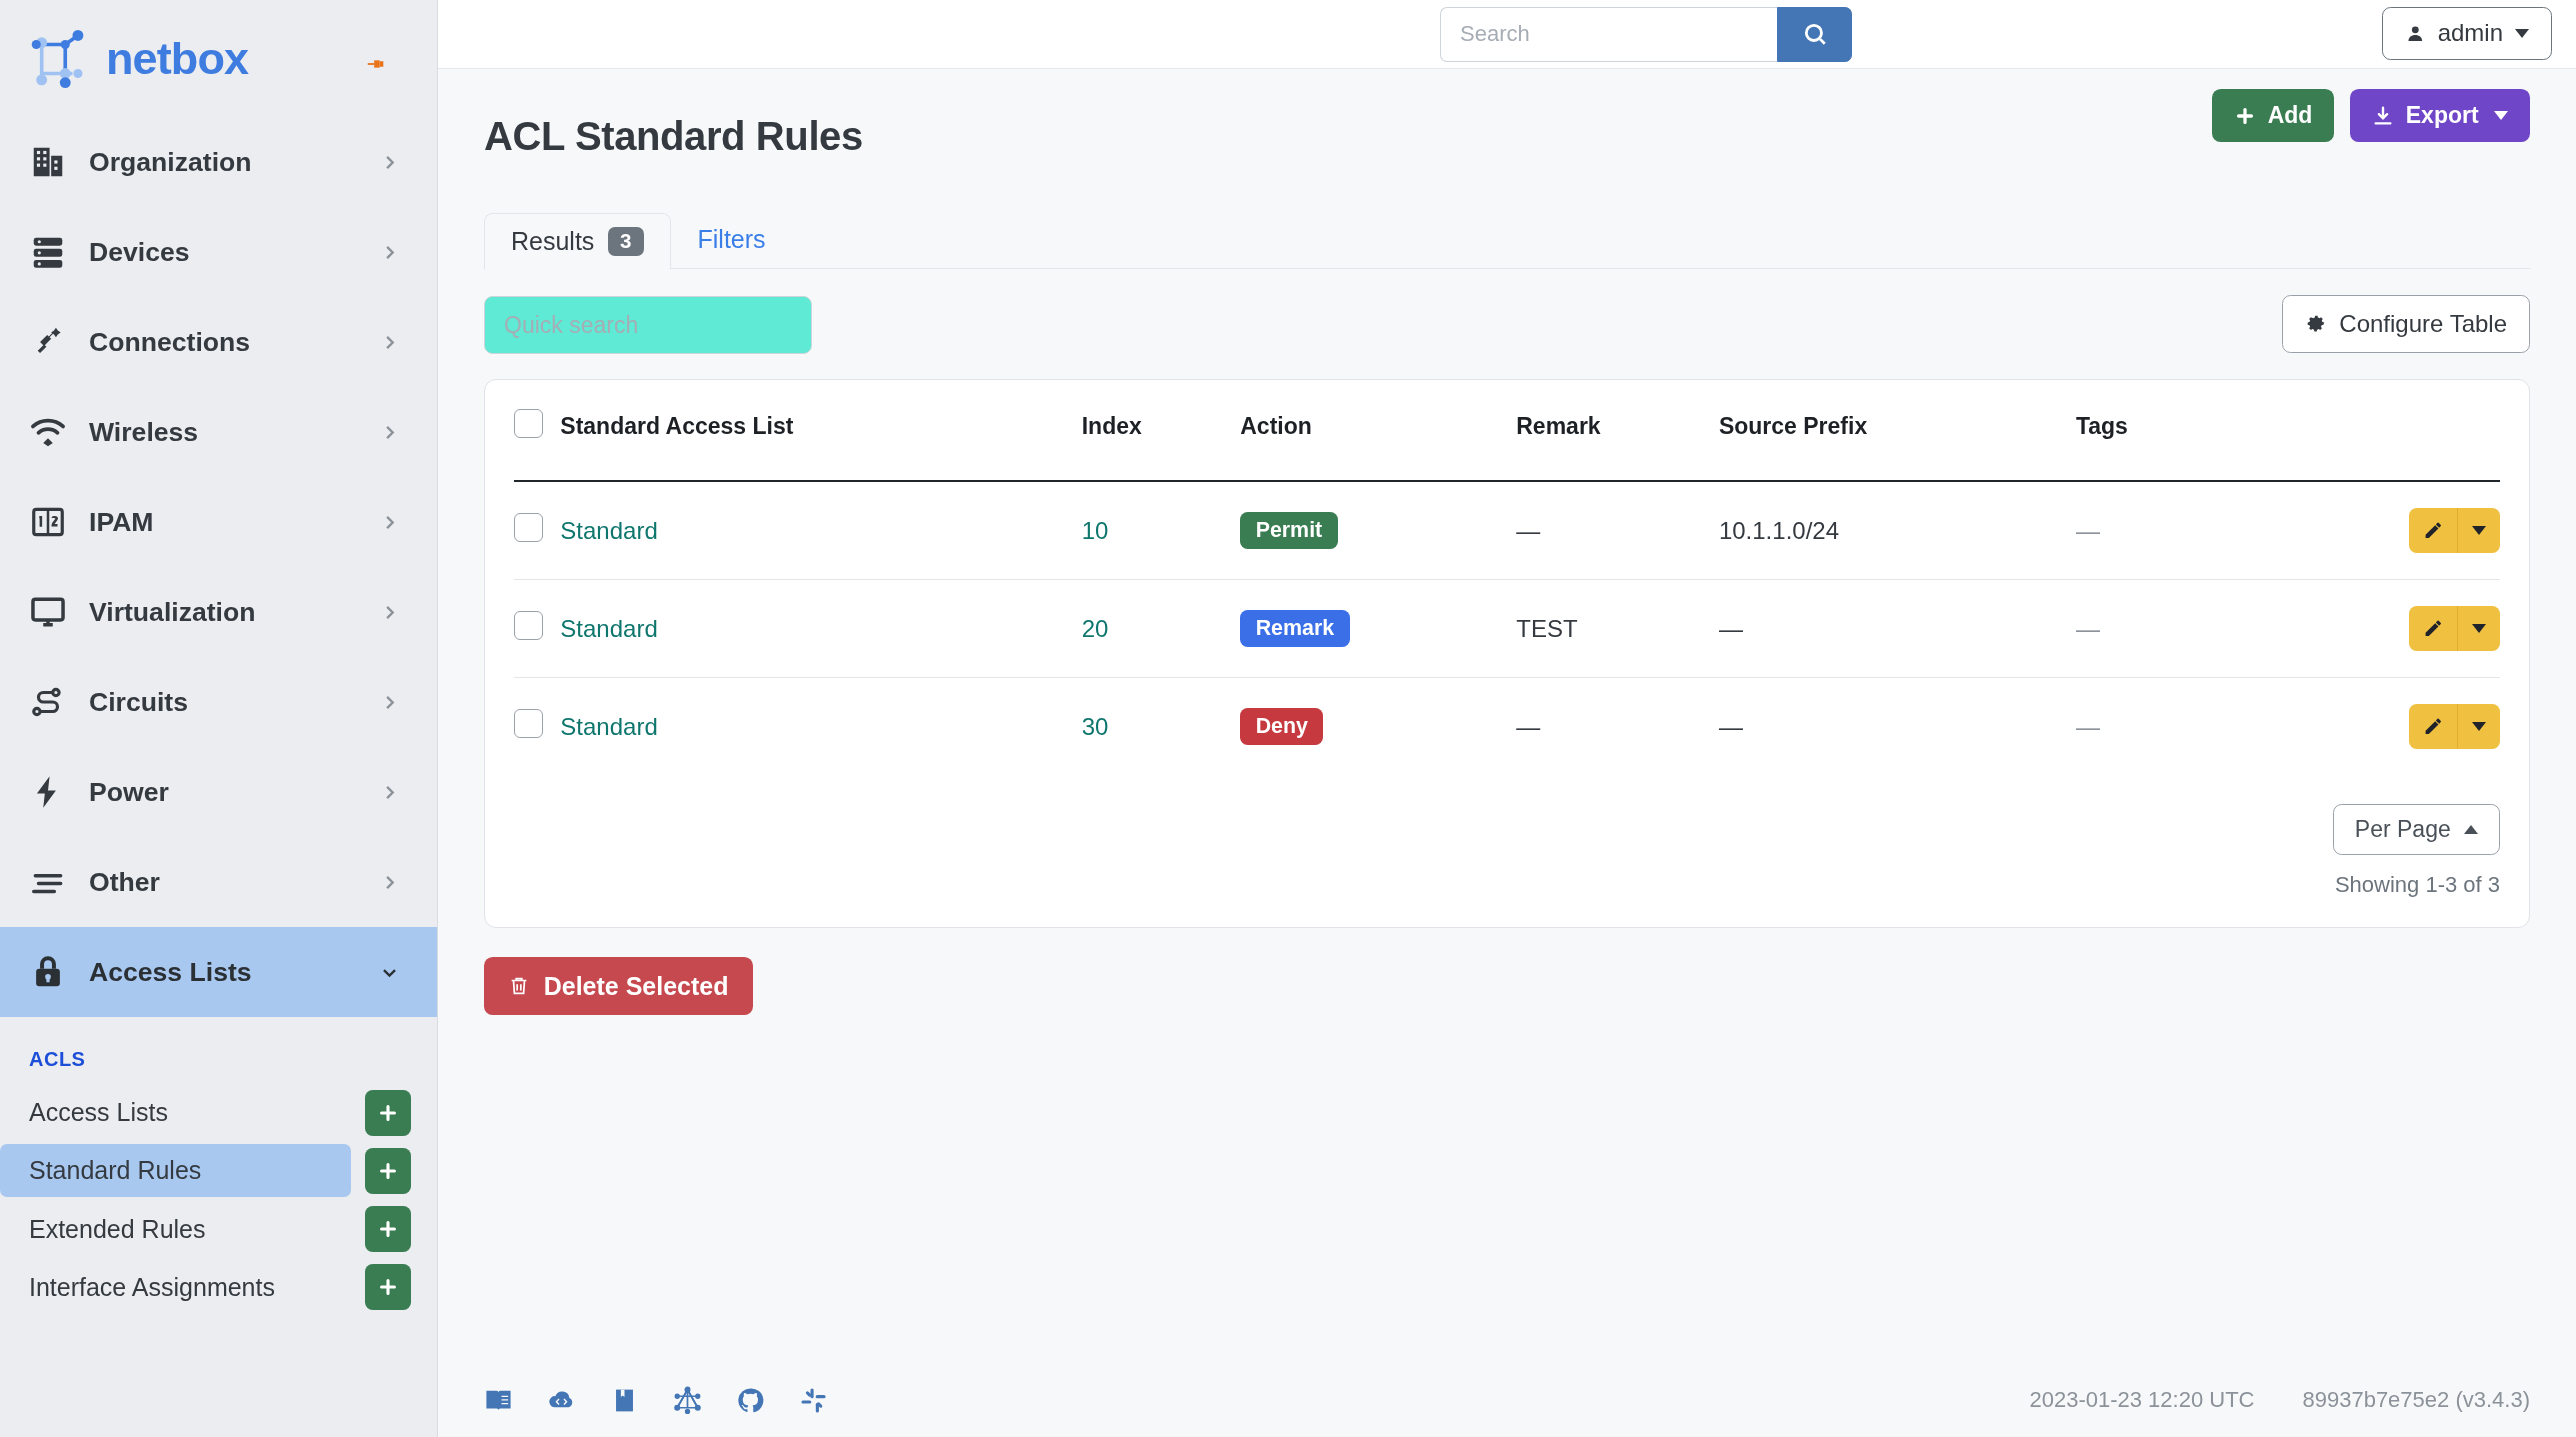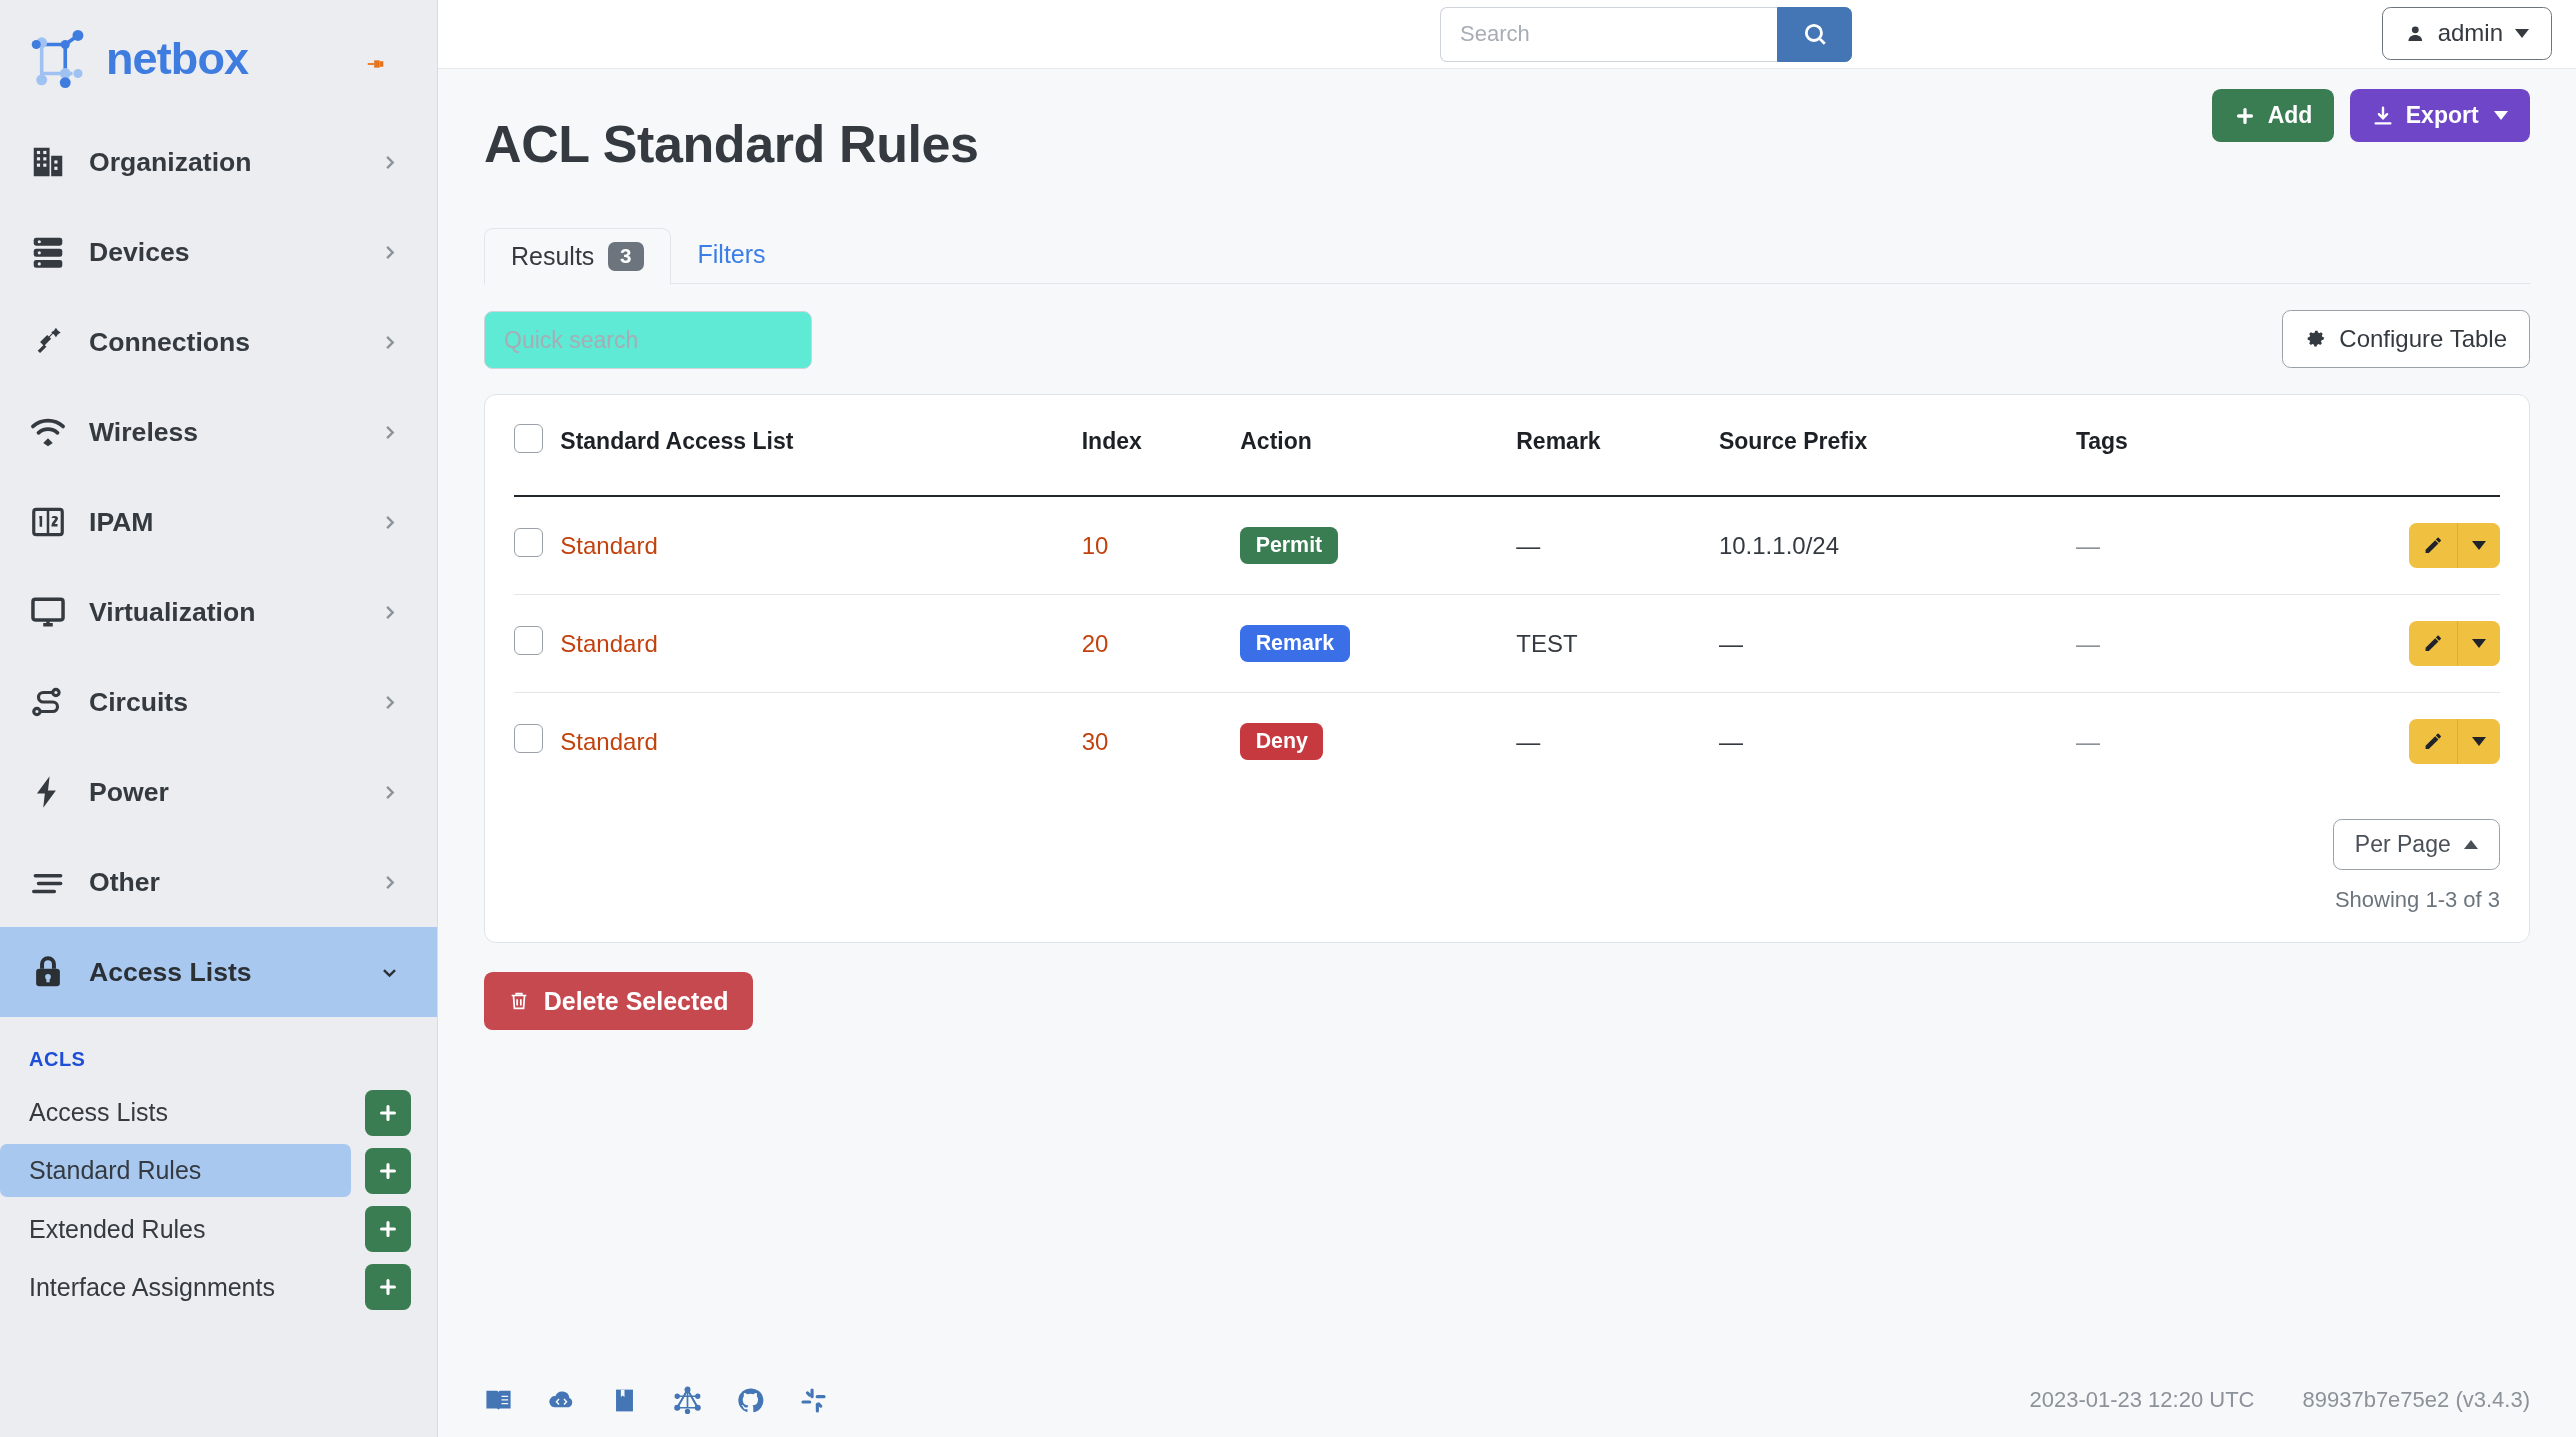--- a/index.html
+++ b/index.html
@@ -151,21 +151,21 @@
   .user-btn svg.user-ico { width: 20.6px; height: 20.6px; }
   .user-btn .caret { border-left: 7.7px solid transparent; border-right: 7.7px solid transparent; border-top: 9.4px solid #343a40; }
 
   
   .page-head {
     display: flex; align-items: center;
     padding: 45px 46px 0 46px;
     position: relative;
   }
   .page-title {
-    font-size: 52px; font-weight: 700; color: #343a40;
+    font-size: 40px; font-weight: 700; color: #343a40;
     letter-spacing: -0.4px;
   }
   .page-actions {
     position: absolute; right: 46px; top: 89px;
     display: flex; gap: 15.4px;
   }
   .btn {
     display: inline-flex; align-items: center; gap: 12px;
     border-radius: 8.6px; border: none;
     font-size: 23px; font-weight: 700; color: #fff;
@@ -264,21 +264,21 @@
   .col-remark { width: 214px; }
   .col-prefix { width: 377px; }
   .col-tags { width: 360px; }
   .col-edit { text-align: right; }
   .chk {
     width: 29px; height: 29px;
     border: 1.7px solid #9aa1a9; border-radius: 6px;
     background: #fff; display: inline-block;
     cursor: pointer;
   }
-  .cell-link { color: #c2410c; text-decoration: none; cursor: pointer; text-align: right; }
+  .cell-link { color: #0f766e; text-decoration: none; cursor: pointer; text-align: right; }
   .dash { color: #343a40; }
   .dash.muted { color: #8b9299; }
   .badge {
     display: inline-block;
     border-radius: 7.7px; color: #fff;
     font-size: 21.4px; font-weight: 700;
     padding: 7.7px 15.4px; line-height: 1;
   }
   .badge-permit { background: #3a7d52; }
   .badge-remark { background: #3a6fe8; }

